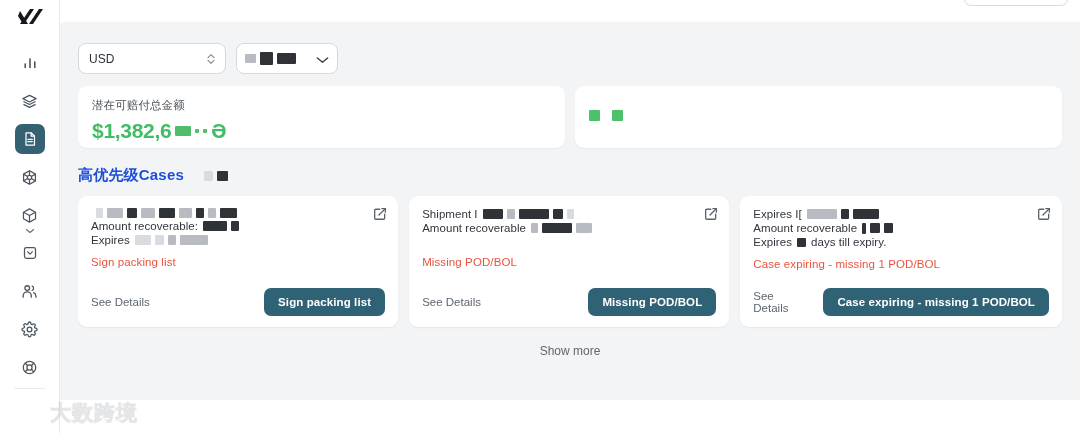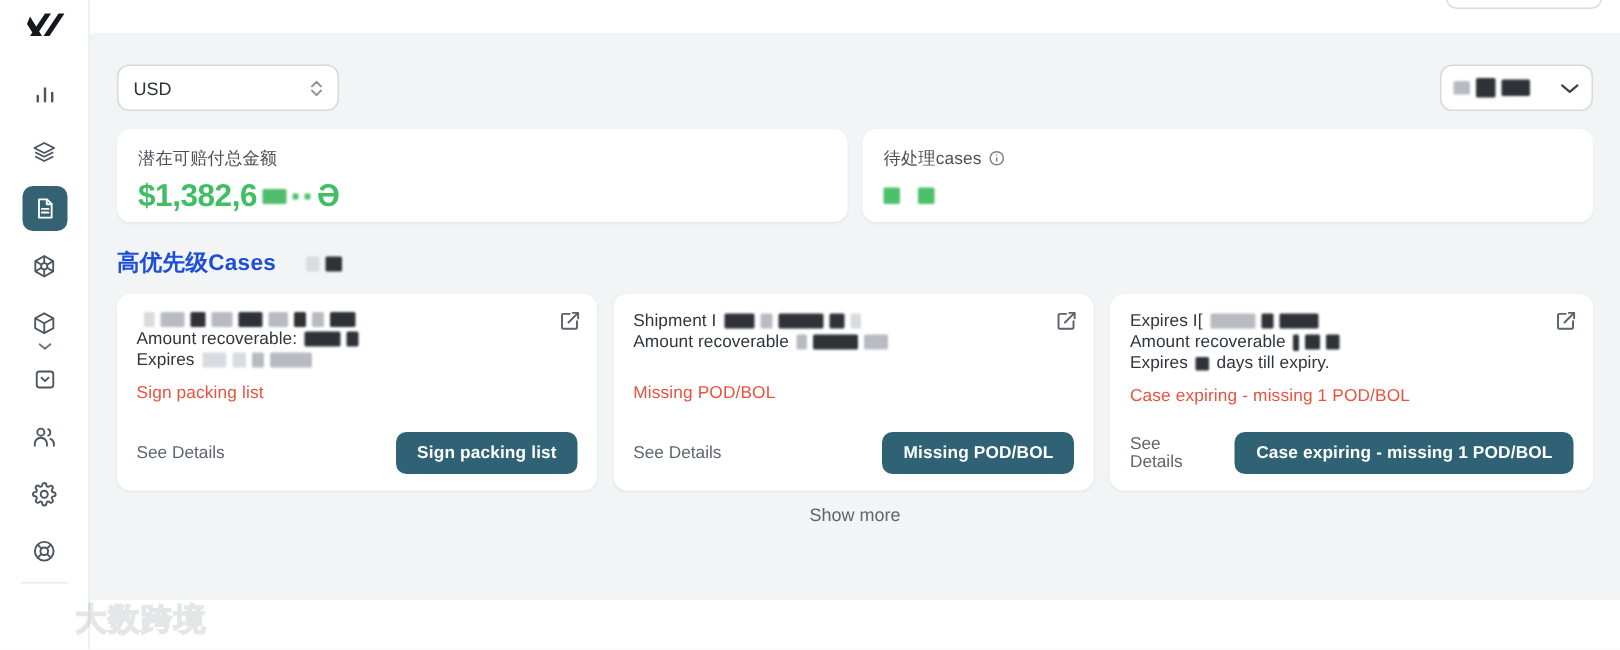--- a/index.html
+++ b/index.html
@@ -63,21 +63,21 @@
     flex: 1 1 auto;
     background: #f3f4f6;
     border-top-left-radius: 3px;
     position: relative;
     overflow: hidden;
     padding: 0 18px;
   }
 
   
   .toolbar-row {
-    display: flex; justify-content: space-between; align-items: center;
+    display: flex; justify-content: flex-start; align-items: center;
     gap: 10px;
     padding-top: 21px;
   }
   .currency-select {
     width: 148px; height: 31px;
     background: #ffffff;
     border: 1px solid #d6d9dd;
     border-radius: 8px;
     display: flex; align-items: center;
     padding: 0 10px;
@@ -162,21 +162,21 @@
     background: #2f6274; color: #ffffff;
     border: none; border-radius: 7px;
     height: 28px; padding: 0 14px;
     font-size: 11.5px; font-weight: 700;
     font-family: "Liberation Sans", sans-serif;
     cursor: pointer; white-space: nowrap;
     letter-spacing: .1px;
   }
 
   .show-more {
-    text-align: center; margin-top: 9px;
+    text-align: center; margin-top: 17px;
     font-size: 12px; color: #5e666f; cursor: pointer;
   }
 
   
   .watermark {
     position: absolute; left: 6px; bottom: 6px;
     display: flex; align-items: center; gap: 6px;
     opacity: .30; z-index: 9; pointer-events: none; justify-content: flex-end;
   }
   .watermark-text {
@@ -360,30 +360,20 @@
             <span class="redact-group">
               <span class="blk" style="width:16px;height:10px;background:#4fbd6b;"></span>
               <span class="blk" style="width:4px;height:4px;background:#4fbd6b;"></span>
               <span class="blk" style="width:4px;height:4px;background:#4fbd6b;"></span>
             </span>
             <span>Ə</span>
           </div>
         </div>
 
         <div class="stat-card">
-          <div class="stat-label">
-            <span>待处理cases</span>
-            <span style="color:#7b838c;display:flex;">
-              <svg width="11" height="11" viewBox="0 0 12 12" fill="none" stroke="currentColor" stroke-width="1.1">
-                <circle cx="6" cy="6" r="4.8"></circle>
-                  <line x1="6" y1="5.4" x2="6" y2="8.4"></line>
-                  <circle cx="6" cy="3.7" r=".55" fill="currentColor" stroke="none"></circle>
-              </svg>
-            </span>
-          </div>
           <div class="stat-value-blocks">
             <span class="blk-green"></span>
               <span class="blk-green"></span>
           </div>
         </div>
 
       </div>
 
       <div class="section-title">
         <span>高优先级Cases</span>

